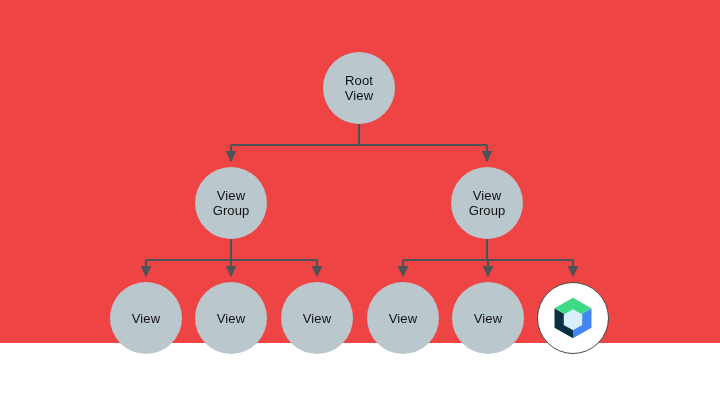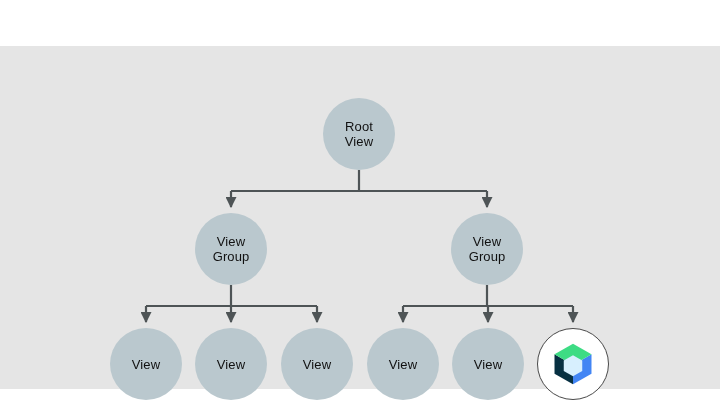--- a/index.html
+++ b/index.html
@@ -10,22 +10,21 @@
   body {
     width: 720px;
     height: 405px;
     overflow: hidden;
     font-family: "Liberation Sans", sans-serif;
   }
   #canvas {
     position: relative;
     width: 720px;
     height: 343px;
-    background: #e5e5e5;
-    margin-top: 46px;
+    background: #ef4444;
   }
   #edges {
     position: absolute;
     left: 0;
     top: 0;
     width: 720px;
     height: 405px;
   }
   .node {
     position: absolute;

